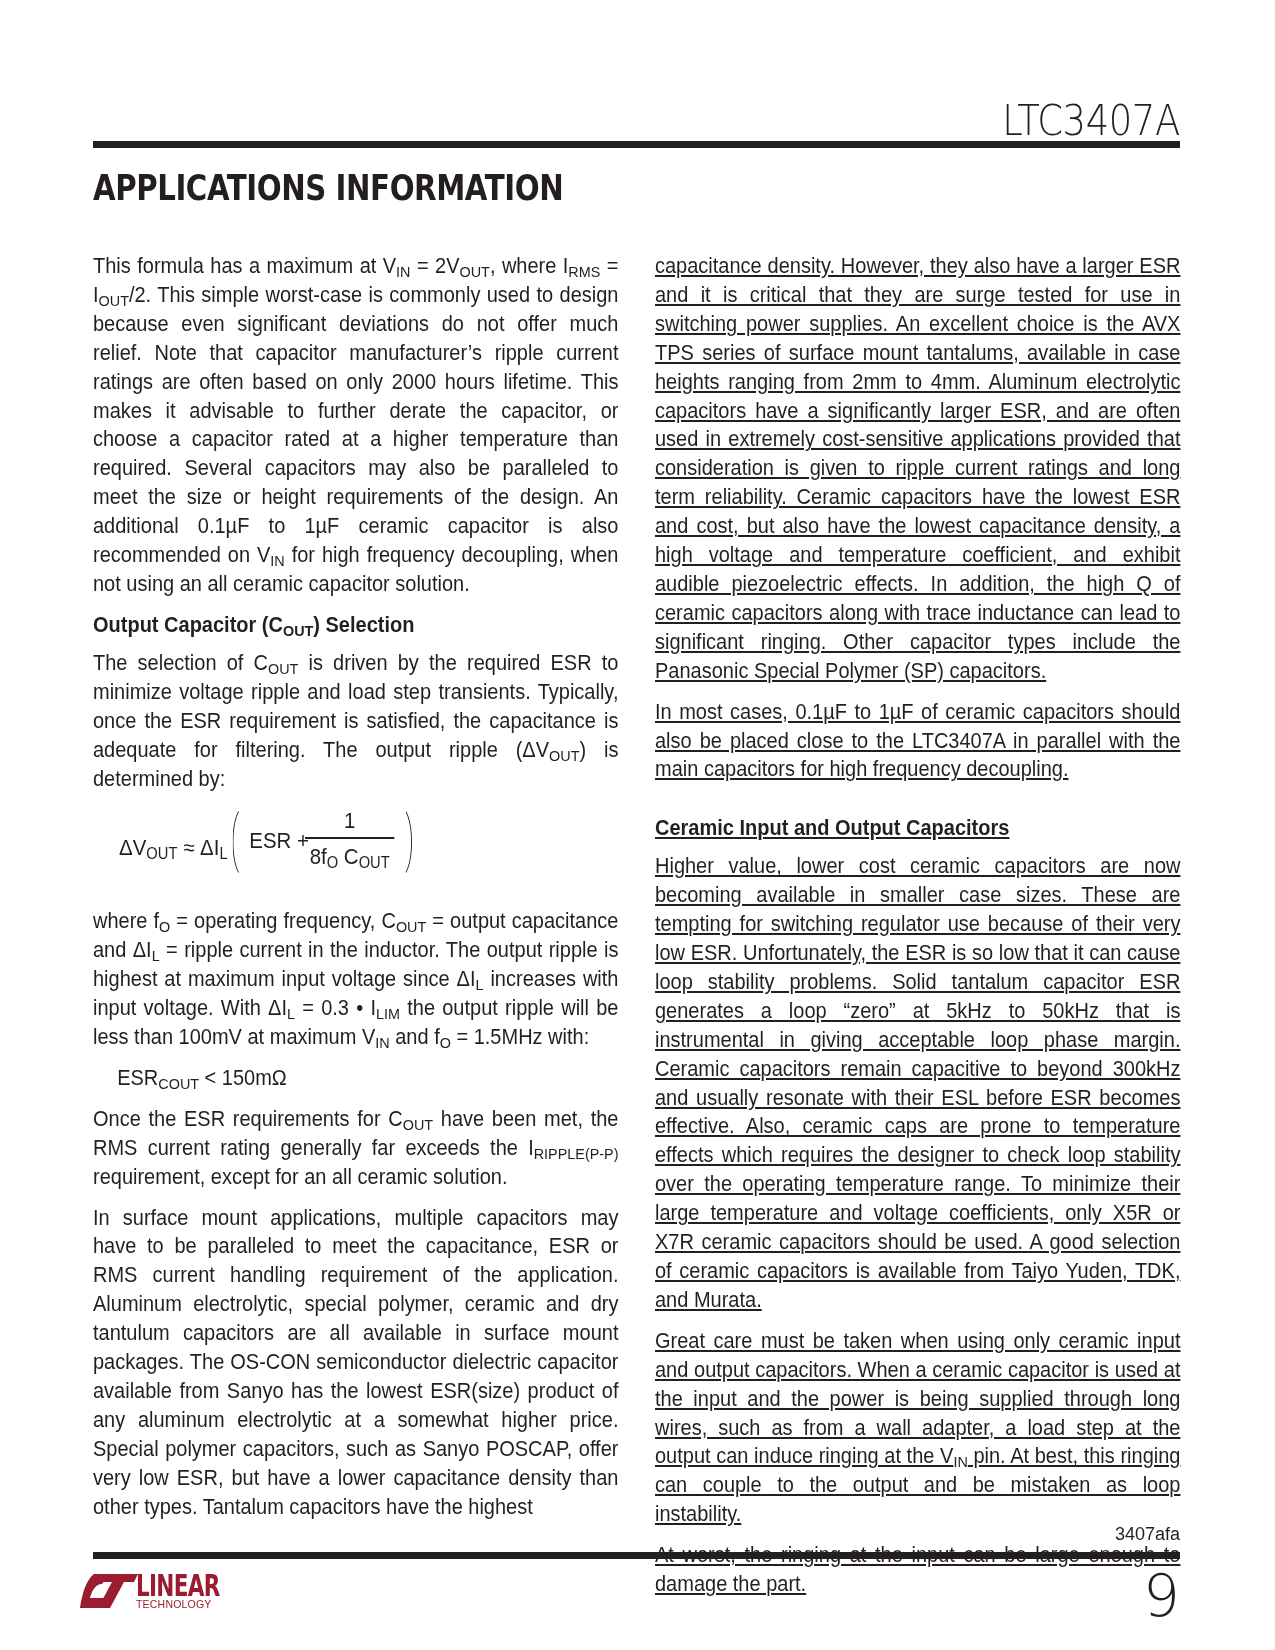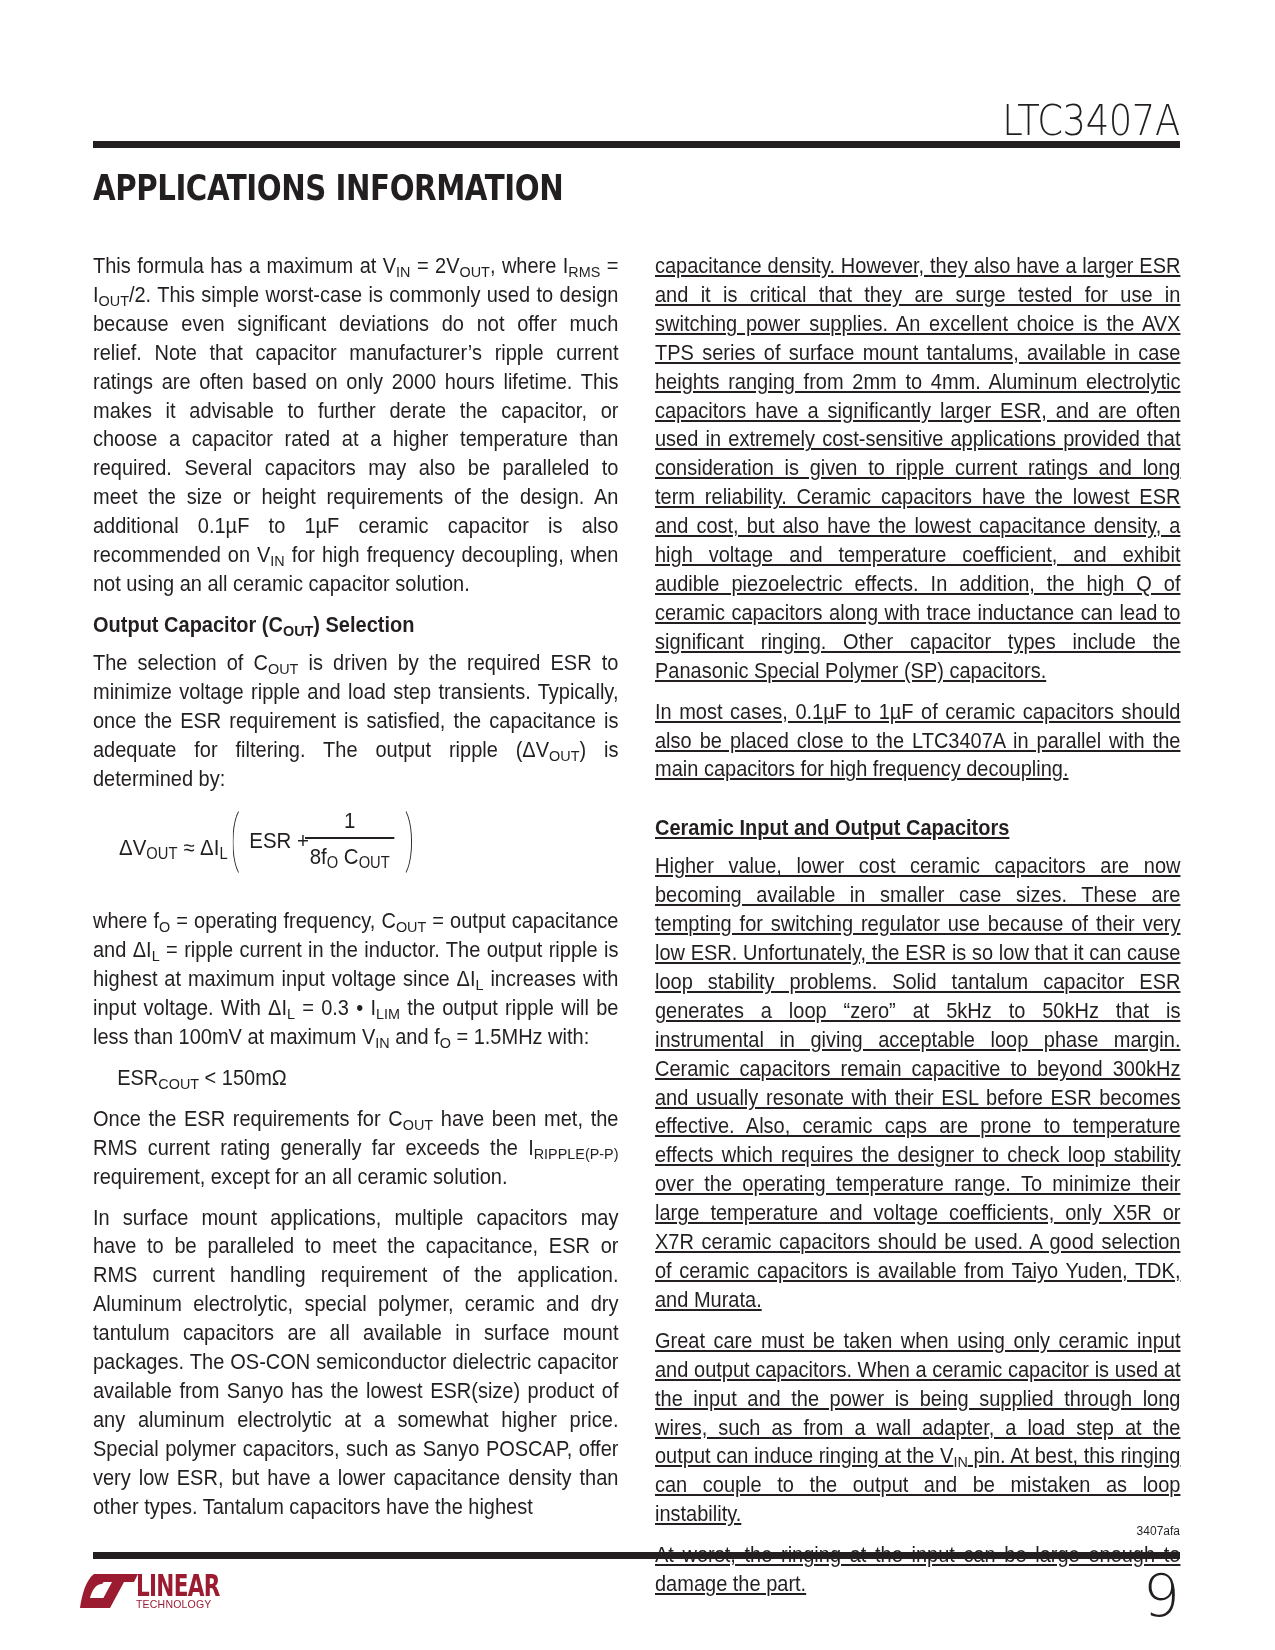--- a/index.html
+++ b/index.html
@@ -26,21 +26,21 @@
          border-radius: 50%; }
   .paren-l { left: 150px; border-right: none; border-top-color: transparent; border-bottom-color: transparent; border-radius: 14px 0 0 14px / 36px 0 0 36px; }
   .paren-r { left: 328px; border-left: none; border-top-color: transparent; border-bottom-color: transparent; border-radius: 0 14px 14px 0 / 0 36px 36px 0; }
   .eq-esr { position: absolute; left: 168px; top: 22px; }
   .frac { position: absolute; left: 228px; top: 0; width: 96px; text-align: center; }
   .frac-num { display: block; line-height: 32px; }
   .frac-bar { display: block; height: 1.4px; background: #231f20; }
   .frac-den { display: block; line-height: 36px; }
   .indent { padding-left: 26px; }
   .spacer { height: 14px; }
-  .doc-code { position: absolute; right: 95px; top: 1524px; font-size: 12px; color: #231f20; }
+  .doc-code { position: absolute; right: 95px; top: 1524px; font-size: 18px; color: #231f20; }
   .rule-bottom { position: absolute; left: 93px; width: 1087px; top: 1552px; height: 7px; background: #231f20; }
   .page-number { position: absolute; right: 95px; top: 1562px; font-size: 58px; font-weight: 300;
          font-family: "DejaVu Sans", sans-serif; color: #231f20; }
   .logo { position: absolute; left: 80px; top: 1570px; width: 170px; height: 48px; }
   .logo-mark { position: absolute; left: 0; top: 2px; }
   .logo-word { position: absolute; left: 56px; top: -2px; font-size: 30px; font-weight: bold; color: #9b1c31;
          font-family: "DejaVu Sans", sans-serif; letter-spacing: -1px; transform: scaleX(0.72); transform-origin: left top; }
   .logo-sub { position: absolute; left: 56px; top: 28px; font-size: 10.5px; color: #9b1c31; letter-spacing: 0.2px; }
 </style>
 </head>

